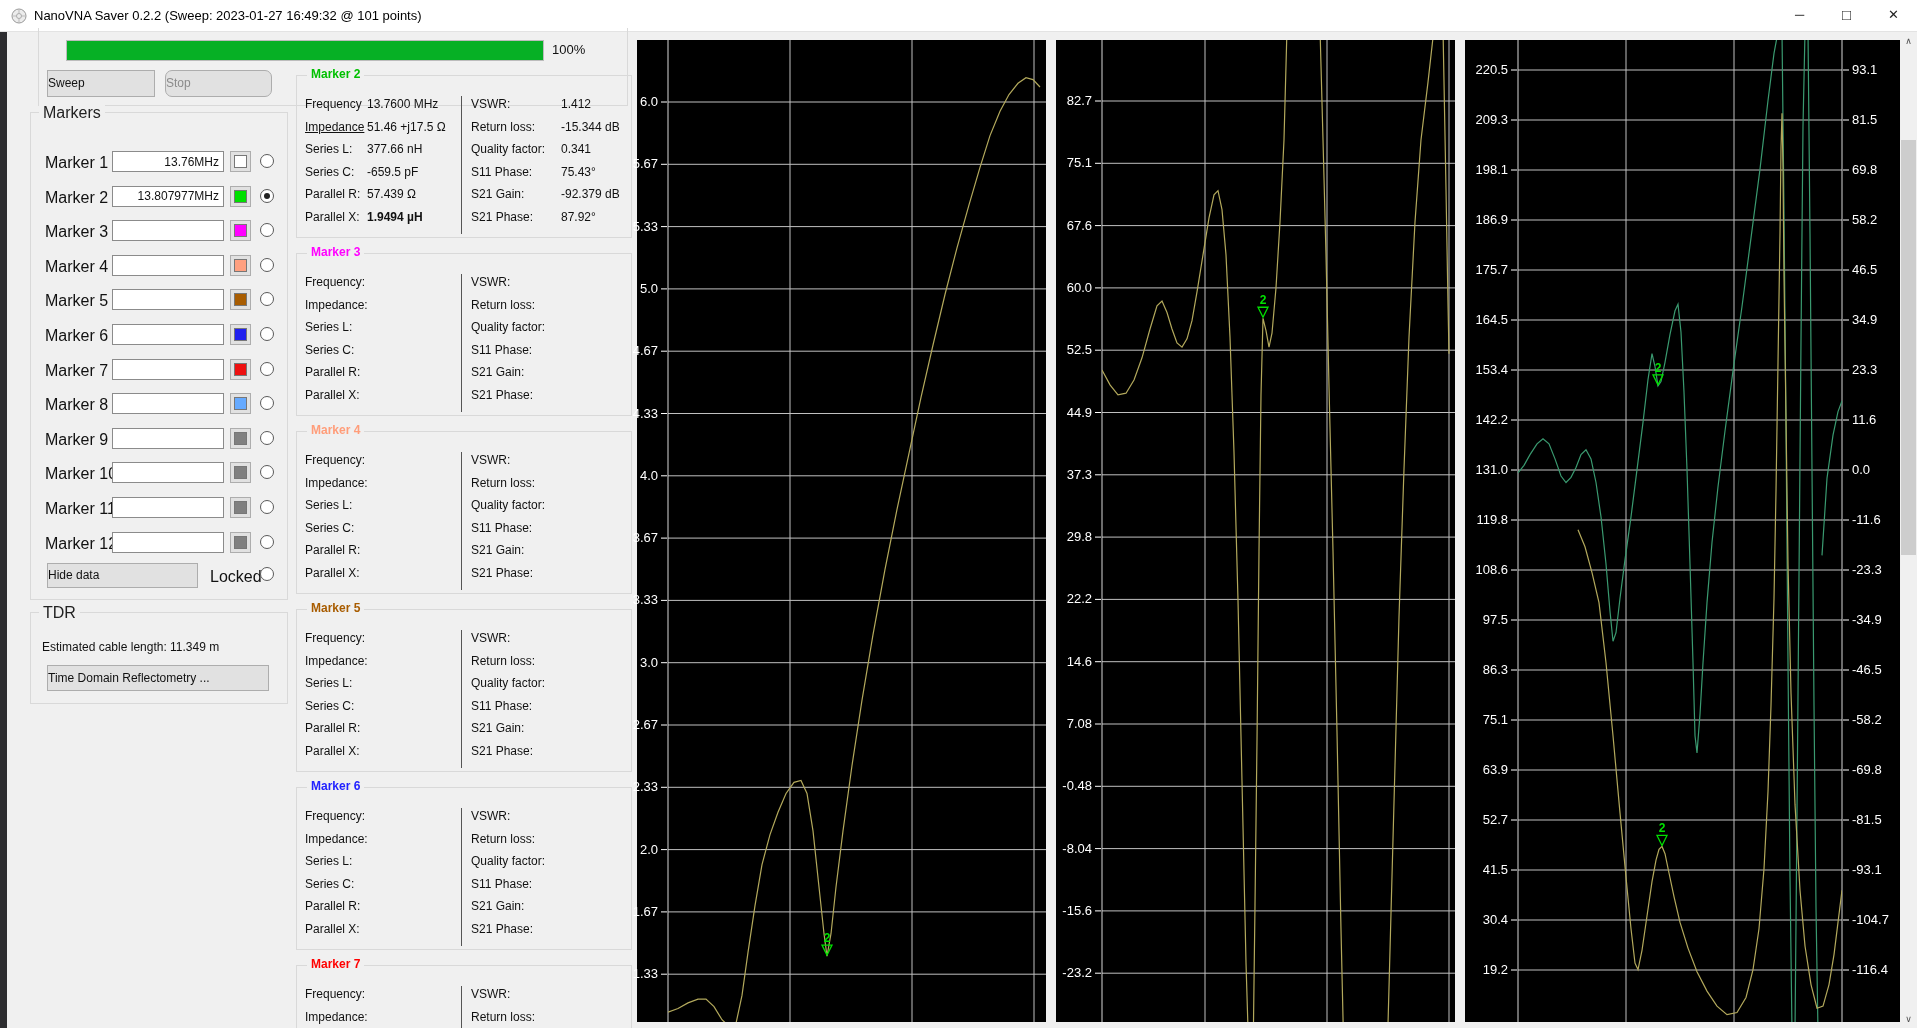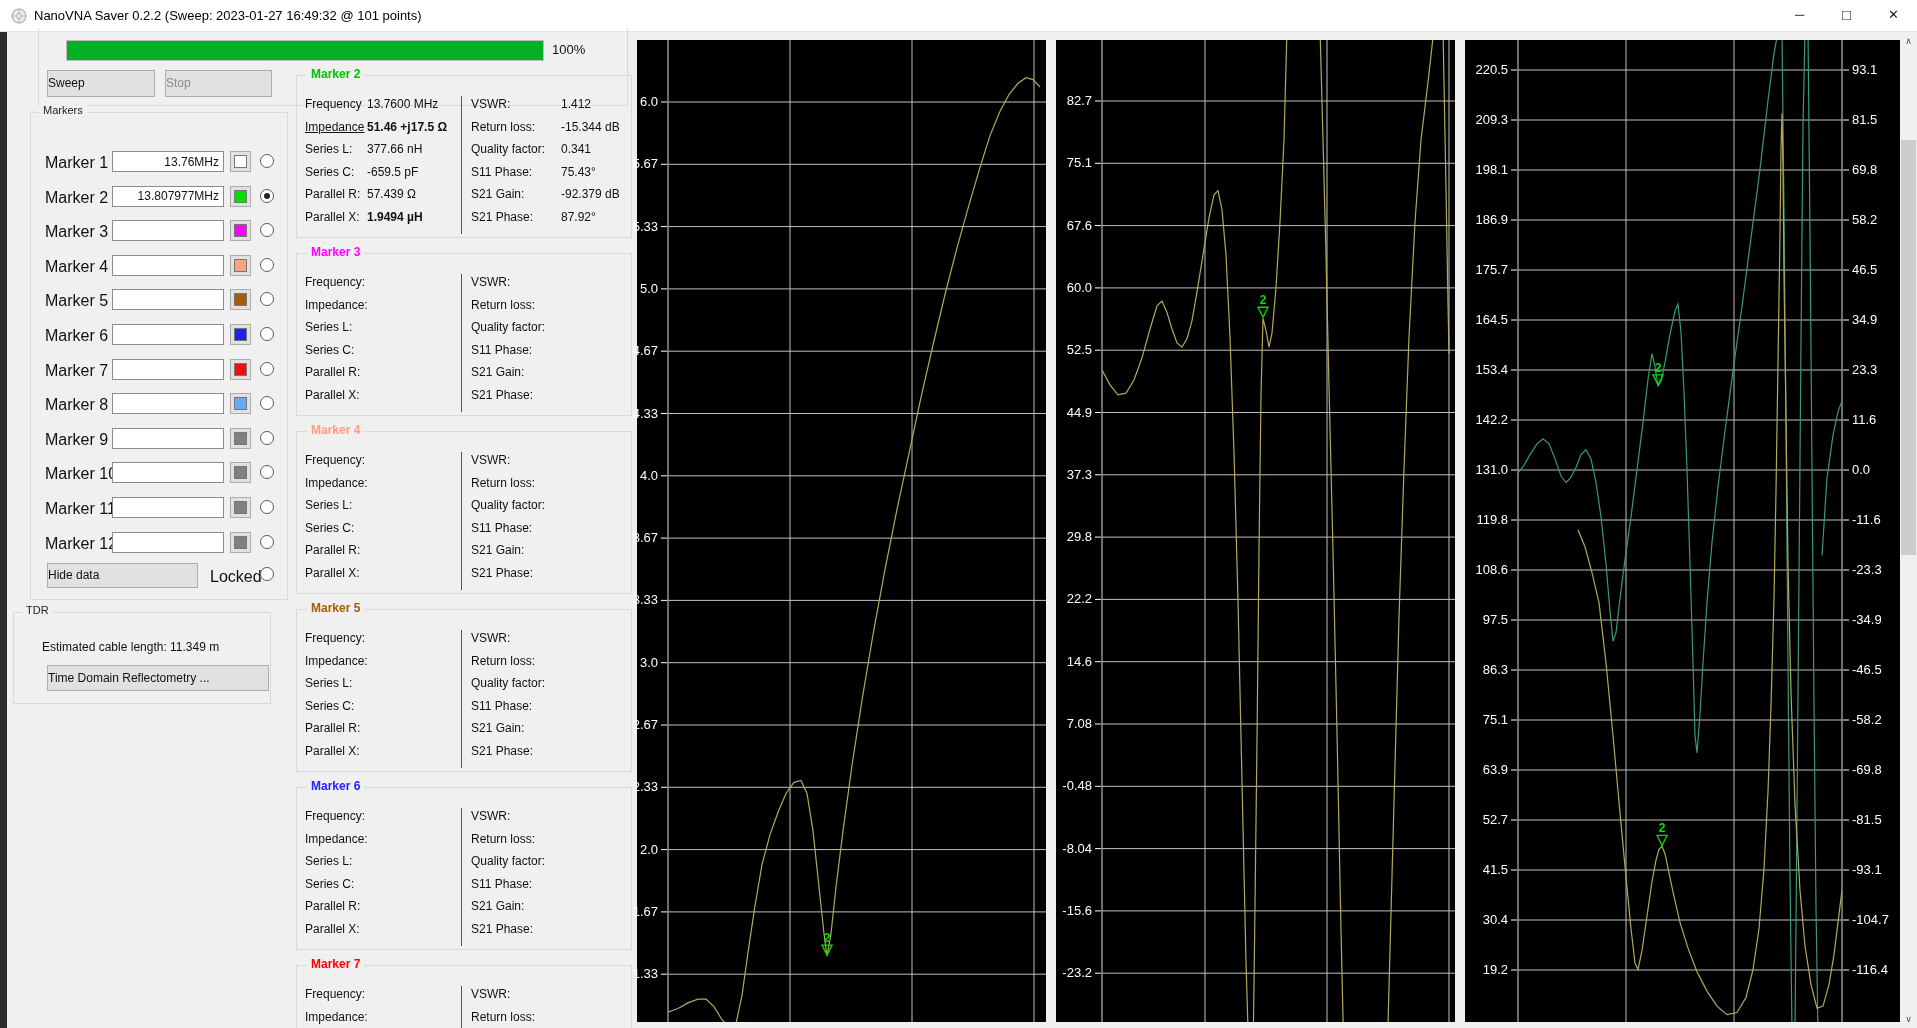--- a/index.html
+++ b/index.html
@@ -9,28 +9,28 @@
   #titlebar { position:absolute; left:0; top:0; width:1917px; height:32px; background:#ffffff;
     border-bottom:1px solid #e3e3e3; }
   #title-text { position:absolute; left:34px; top:8px; font-size:13px; color:#000; white-space:nowrap; }
   #app-icon { position:absolute; left:11px; top:8px; width:16px; height:16px; }
   .winbtn { position:absolute; top:0; width:47px; height:32px; text-align:center; line-height:30px;
     font-size:13px; color:#222; }
   #left-dark-edge { position:absolute; left:0; top:32px; width:7px; height:996px; background:#2d2d30; }
   
   .groupbox { position:absolute; border:1px solid #d9d9d9; }
   .groupbox-title { position:absolute; top:-9px; left:8px; background:#f0f0f0; padding:0 4px;
-    font-size:11px; color:#222; white-space:nowrap; }
+    font-size:16px; color:#222; white-space:nowrap; }
   
   #progressbar { position:absolute; left:66px; top:40px; width:478px; height:21px;
     border:1px solid #bcbcbc; background:#06b025; }
   #progress-text { position:absolute; left:552px; top:42px; font-size:13px; color:#111; }
   .btn { position:absolute; background:#e1e1e1; border:1px solid #adadad; font-size:12px;
     color:#111; text-align:left; }
-  .btn.disabled { color:#8b8b8b; }
+  .btn.disabled { color:#8b8b8b;border-radius:7px; }
   
   .marker-row-label { position:absolute; left:45px; font-size:16px; color:#111; white-space:nowrap; }
   .marker-field { position:absolute; left:112px; width:112px; height:21px; background:#fff;
     border:1px solid #8b8b8b; font-size:12px; text-align:right; padding:0 4px;
     font-family:"Liberation Sans",sans-serif; color:#111; }
   .swatch-btn { position:absolute; left:230px; width:21px; height:21px; background:#e1e1e1;
     border:1px solid #adadad; }
   .swatch-color { position:absolute; left:3px; top:3px; right:3px; bottom:3px; border:1px solid #777; }
   .radio { position:absolute; left:260px; width:14px; height:14px; border-radius:50%;
     background:#fff; border:1px solid #5a5a5a; }
@@ -147,34 +147,34 @@
     <input class="marker-field" style="top: 531.6px;">
     <div class="swatch-btn" style="top: 531.6px;">
       <div class="swatch-color" style="background: rgb(128, 128, 128);"></div>
     </div>
     <span class="radio" style="top: 534.6px;"></span>
   </div>
 <div class="btn" style="left:47px; top:563px; width:151px; height:25px; line-height:23px;">Hide data</div>
 <span class="marker-row-label" style="left:210px; top:568px;">Locked</span>
 <span class="radio" style="left:260px; top:567px;"></span>
 
-<div class="groupbox" id="tdr-box" style="left:13px; top:612px; width:258px; height:92px;">
+<div class="groupbox" id="tdr-box" style="left:30px; top:612px; width:258px; height:92px;">
   <span class="groupbox-title">TDR</span>
 </div>
 <span id="tdr-text" style="left:42px; top:640px;">Estimated cable length:  11.349 m</span>
 <div class="btn" style="left:47px; top:665px; width:222px; height:26px; line-height:24px;">Time Domain Reflectometry ...</div>
 
 <div id="marker-boxes">
     <div class="mbox" style="top: 75px;">
       <span class="mbox-title" style="color: rgb(0, 192, 0);">Marker 2</span>
       <div class="mbox-divider"></div>
       <span class="mrow-label" style="left: 8px; top: 21px;">Frequency</span>
       <span class="mrow-value" style="left: 70px; top: 21px;">13.7600 MHz</span>
       <span class="mrow-label" style="left: 8px; top: 43.5px; text-decoration: underline;">Impedance</span>
-      <span class="mrow-value" style="left: 70px; top: 43.5px; font-weight: bold;">51.46 +j17.5 Ω</span>
+      <span class="mrow-value" style="left: 70px; top: 43.5px;">51.46 +j17.5 Ω</span>
       <span class="mrow-label" style="left: 8px; top: 66px;">Series L:</span>
       <span class="mrow-value" style="left: 70px; top: 66px;">377.66 nH</span>
       <span class="mrow-label" style="left: 8px; top: 88.5px;">Series C:</span>
       <span class="mrow-value" style="left: 70px; top: 88.5px;">-659.5 pF</span>
       <span class="mrow-label" style="left: 8px; top: 111px;">Parallel R:</span>
       <span class="mrow-value" style="left: 70px; top: 111px;">57.439 Ω</span>
       <span class="mrow-label" style="left: 8px; top: 133.5px;">Parallel X:</span>
       <span class="mrow-value" style="left: 70px; top: 133.5px; font-weight: bold;">1.9494 µH</span>
       <span class="mrow-label" style="left: 174px; top: 21px;">VSWR:</span>
       <span class="mrow-value" style="left: 264px; top: 21px;">1.412</span>

